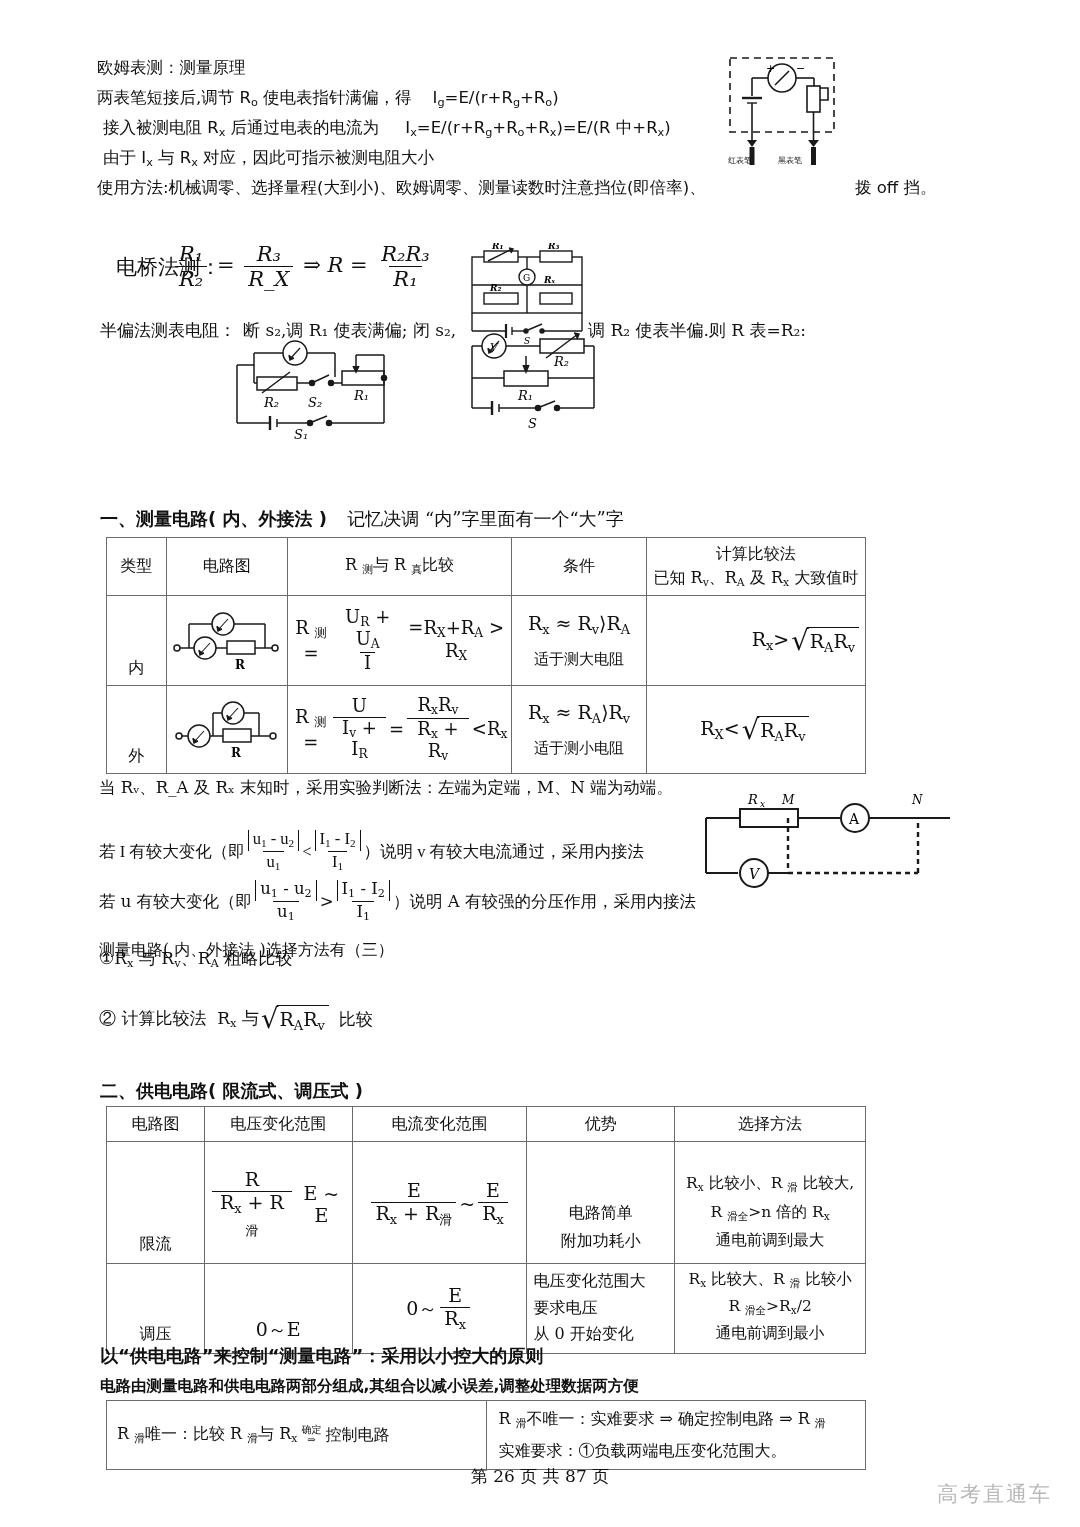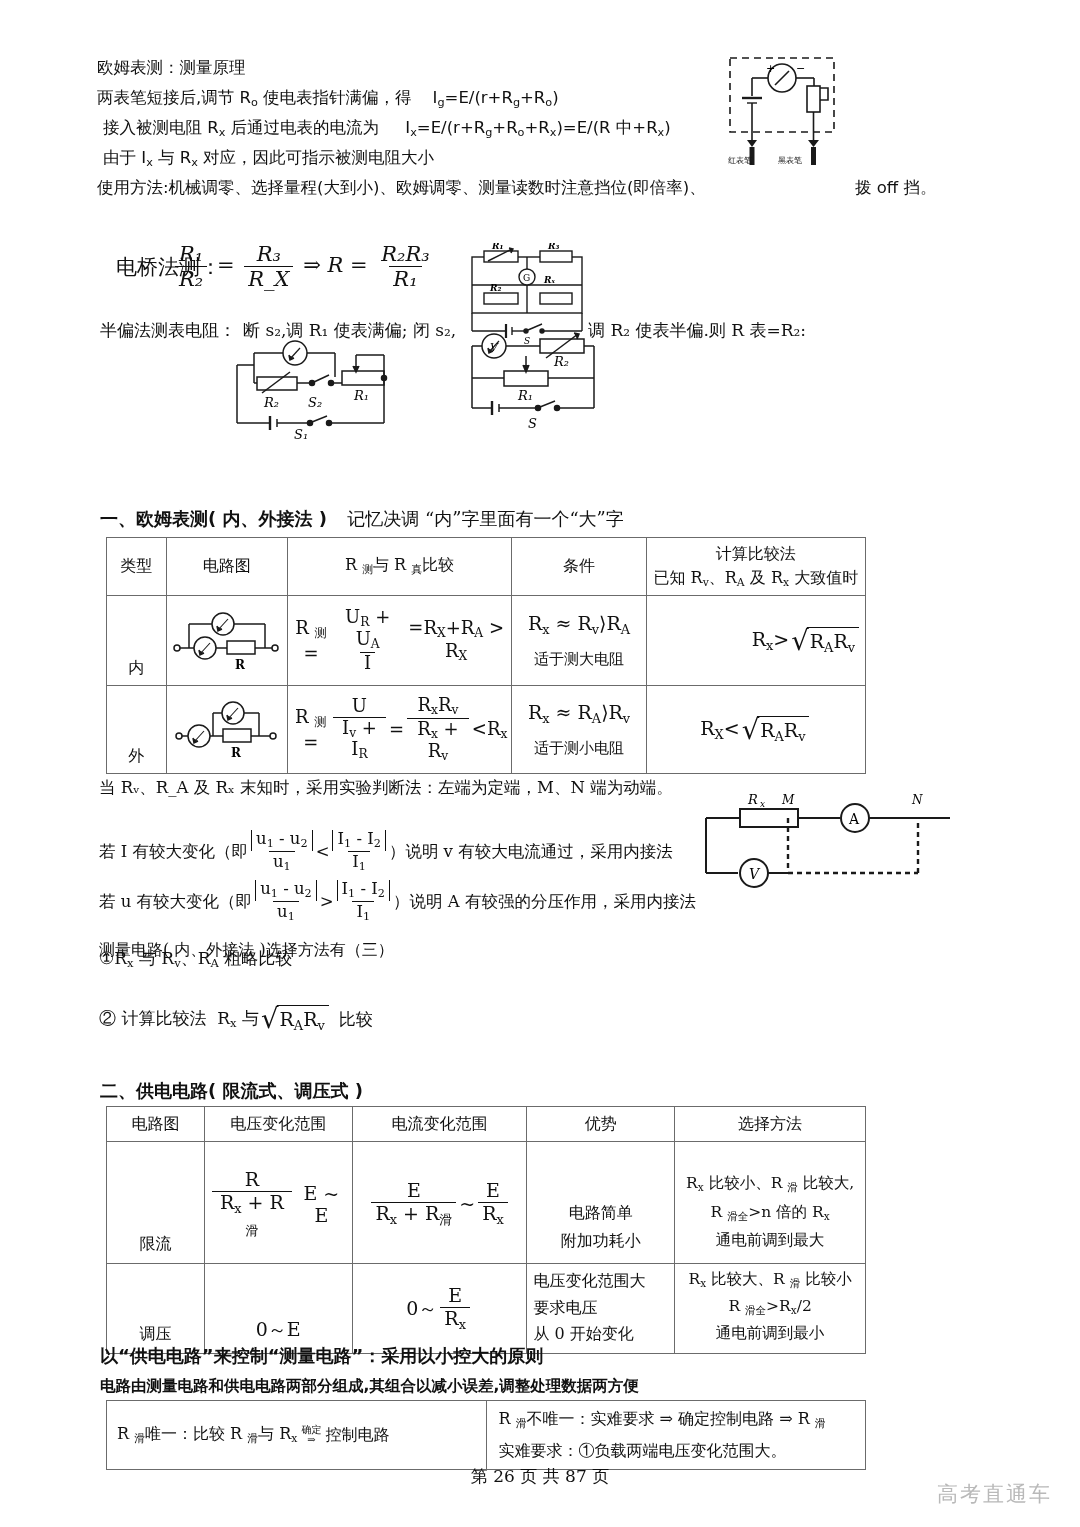--- a/index.html
+++ b/index.html
@@ -236,21 +236,21 @@
         <circle cx="105" cy="78" r="2.5" fill="#1a1a1a"></circle>
       </g>
       <text x="38" y="21" font-size="11" font-style="italic" font-family="DejaVu Serif">V</text>
       <text x="102" y="36" font-size="13" font-style="italic" font-family="DejaVu Serif">R₂</text>
       <text x="66" y="70" font-size="13" font-style="italic" font-family="DejaVu Serif">R₁</text>
       <text x="76" y="98" font-size="13" font-style="italic" font-family="DejaVu Serif">S</text>
     </svg>
   </div>
 
   <div class="ln b" style="left:100px; top:508px; font-size:18px;">
-    <span>一、欧姆表测( 内、外接法 )</span>
+    <span>一、测量电路( 内、外接法 )</span>
     <span style="font-weight:normal; font-family:'DejaVu Serif',serif; margin-left:14px;">记忆决调 “内”字里面有一个“大”字</span>
   </div>
 
   <table class="grid" style="left:106px; top:537px; width:760px;">
     <colgroup>
         <col style="width:60px">
         <col style="width:120px">
         <col style="width:225px">
         <col style="width:135px">
         <col style="width:220px">
@@ -370,21 +370,21 @@
               </span>
         </span>
       </td>
     </tr>
   </tbody>
     </table>
 
   <div class="ln serif" style="left:99px; top:778px; font-size:16.5px;">当 Rᵥ、R_A 及 Rₓ 末知时，采用实验判断法：左端为定端，M、N 端为动端。</div>
 
   <div class="ln serif" style="left:99px; top:830px; font-size:16.5px;">
-    <span style="display:inline-flex; align-items:center;">
+    <span style="display:inline-flex; align-items:center;font-family:Liberation Serif, serif;">
       <span>若 I 有较大变化（即</span>
       <span class="frac">
           <span class="num abs">u<sub>1</sub> - u<sub>2</sub></span>
           <span class="den">u<sub>1</sub></span>
         </span>
       <span>&lt;</span>
       <span class="frac">
           <span class="num abs">I<sub>1</sub> - I<sub>2</sub></span>
           <span class="den">I<sub>1</sub></span>
         </span>

